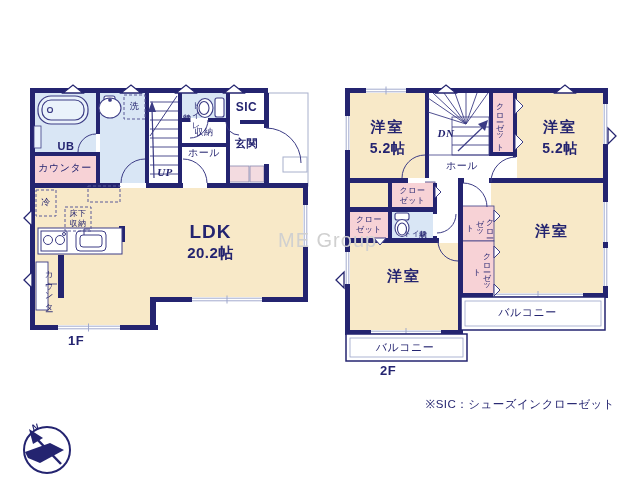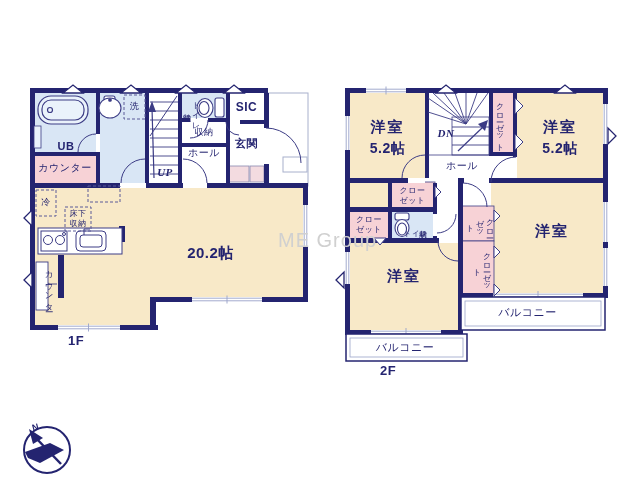--- a/index.html
+++ b/index.html
@@ -281,20 +281,21 @@
 <div class="lbl small8" style="left:63px;top:209px;width:30px;">床下
 収納</div>
 <div class="lbl vert" style="left:44px;top:261px;height:52px;font-size:8.5px;">カウンター</div>
 <div class="lbl ital" style="left:150px;top:166px;width:30px;font-size:11px;">UP</div>
 <div class="lbl vert" style="left:181px;top:95px;height:26px;font-size:8px;">収納</div>
 <div class="lbl vert" style="left:190px;top:94px;height:34px;font-size:8px;">トイレ</div>
 <div class="lbl small9" style="left:180px;top:127px;width:48px;">収納</div>
 <div class="lbl small10" style="left:180px;top:147px;width:48px;">ホール</div>
 <div class="lbl" style="left:228px;top:100px;width:37px;font-size:12px;font-weight:bold;">SIC</div>
 <div class="lbl" style="left:228px;top:137px;width:37px;font-size:11px;font-weight:bold;">玄関</div>
+<div class="lbl big" style="left:168px;top:220px;width:85px;">LDK</div>
 <div class="lbl size" style="left:168px;top:244px;width:85px;font-size:15px;">20.2帖</div>
 <div class="lbl floorlbl" style="left:28px;top:333px;width:40px;">1F</div>
 
 <div class="lbl room15" style="left:350px;top:118px;width:75px;">洋室</div>
 <div class="lbl size" style="left:350px;top:140px;width:75px;">5.2帖</div>
 <div class="lbl room15" style="left:517px;top:118px;width:86px;">洋室</div>
 <div class="lbl size" style="left:517px;top:140px;width:86px;">5.2帖</div>
 <div class="lbl room15" style="left:497px;top:222px;width:110px;">洋室</div>
 <div class="lbl room15" style="left:350px;top:267px;width:108px;">洋室</div>
 <div class="lbl ital" style="left:430px;top:127px;width:32px;font-size:11px;">DN</div>
@@ -307,14 +308,15 @@
 <div class="lbl vert" style="left:418px;top:213px;height:24px;font-size:7.5px;">収納</div>
 <div class="lbl" style="left:398px;top:229px;width:36px;font-size:7.5px;">トイレ</div>
 <div class="lbl vert small8" style="left:464px;top:209px;height:30px;">クロー
 ゼット</div>
 <div class="lbl vert small8" style="left:471px;top:244px;height:48px;">クローゼット</div>
 <div class="lbl" style="left:357px;top:341px;width:96px;font-size:11px;">バルコニー</div>
 <div class="lbl" style="left:480px;top:306px;width:95px;font-size:11px;">バルコニー</div>
 <div class="lbl floorlbl" style="left:340px;top:363px;width:40px;">2F</div>
 
 <div class="lbl watermark" style="left:278px;top:228px;width:130px;">ME Group</div>
+<div class="lbl footnote" style="left:420px;top:397px;width:195px;">※SIC：シューズインクローゼット</div>
 
 </div>
 
 </body></html>

